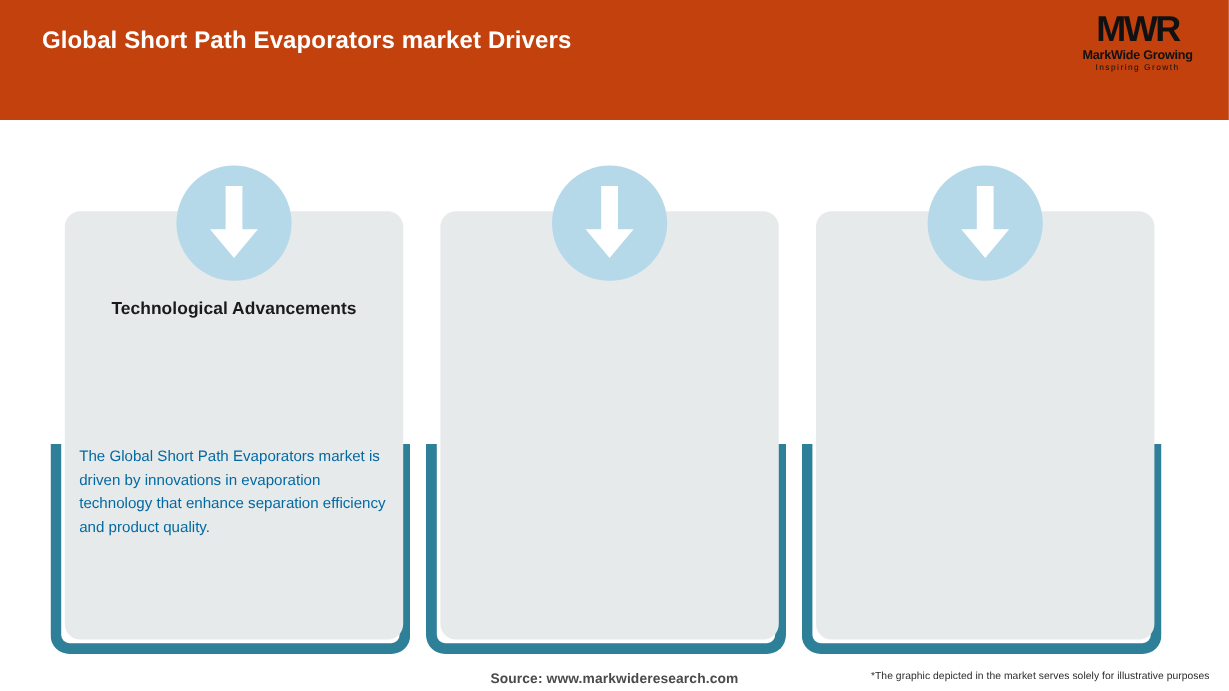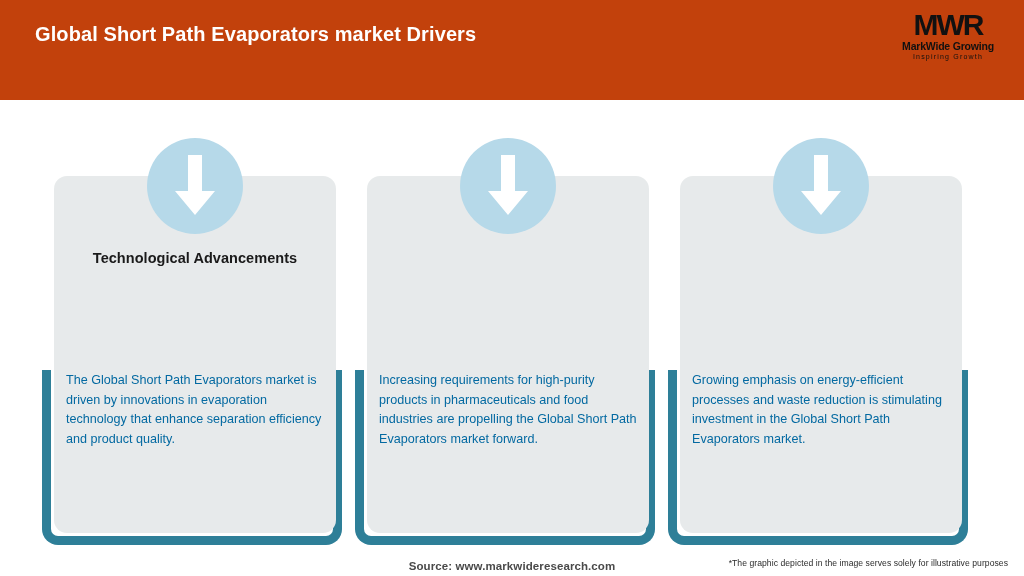--- a/index.html
+++ b/index.html
@@ -205,30 +205,28 @@
   </div>
 
   <div class="card-unit c1">
     <div class="u-frame"></div>
     <div class="panel"></div>
     <div class="arrow-circle">
       <svg width="42" height="62" viewBox="0 0 42 62" xmlns="http://www.w3.org/2000/svg">
         <path d="M14 0 H28 V36 H41 L21 60 L1 36 H14 Z" fill="#ffffff"></path>
       </svg>
     </div>
-    <div class="card-body">Increasing requirements for high-purity products in pharmaceuticals and food industries are propelling the Global Short Path Evaporators market forward.</div>
   </div>
 
   <div class="card-unit c2">
     <div class="u-frame"></div>
     <div class="panel"></div>
     <div class="arrow-circle">
       <svg width="42" height="62" viewBox="0 0 42 62" xmlns="http://www.w3.org/2000/svg">
         <path d="M14 0 H28 V36 H41 L21 60 L1 36 H14 Z" fill="#ffffff"></path>
       </svg>
     </div>
-    <div class="card-body">Growing emphasis on energy-efficient processes and waste reduction is stimulating investment in the Global Short Path Evaporators market.</div>
   </div>
 
 </div>
 
 <div class="source-line">Source: www.markwideresearch.com</div>
-<div class="disclaimer">*The graphic depicted in the image serves solely for illustrative purposes</div>
+<div class="disclaimer">*The graphic depicted in the market serves solely for illustrative purposes</div>
 
 </body></html>

